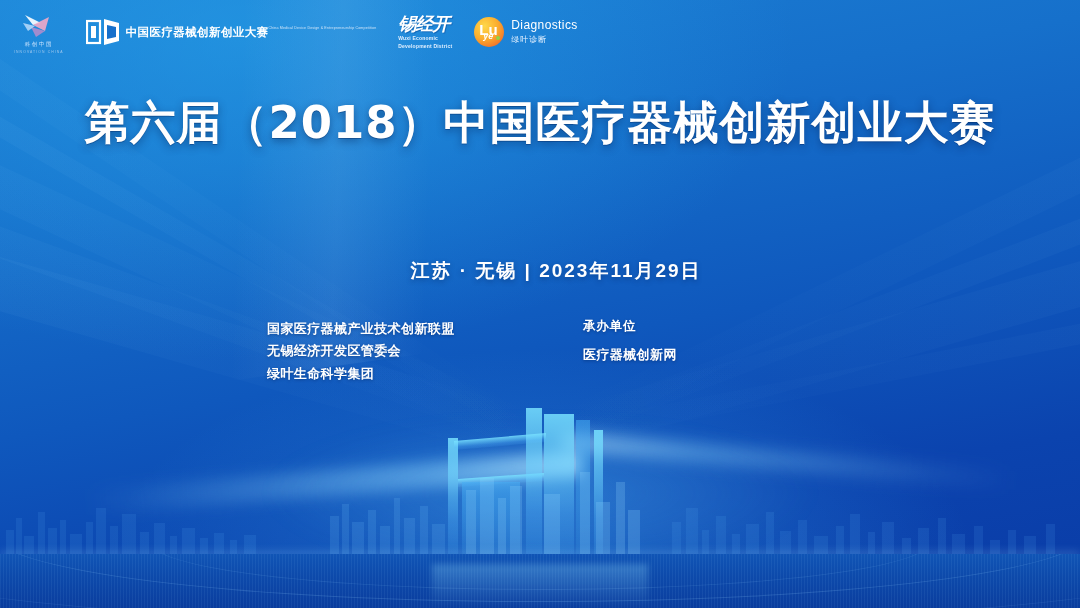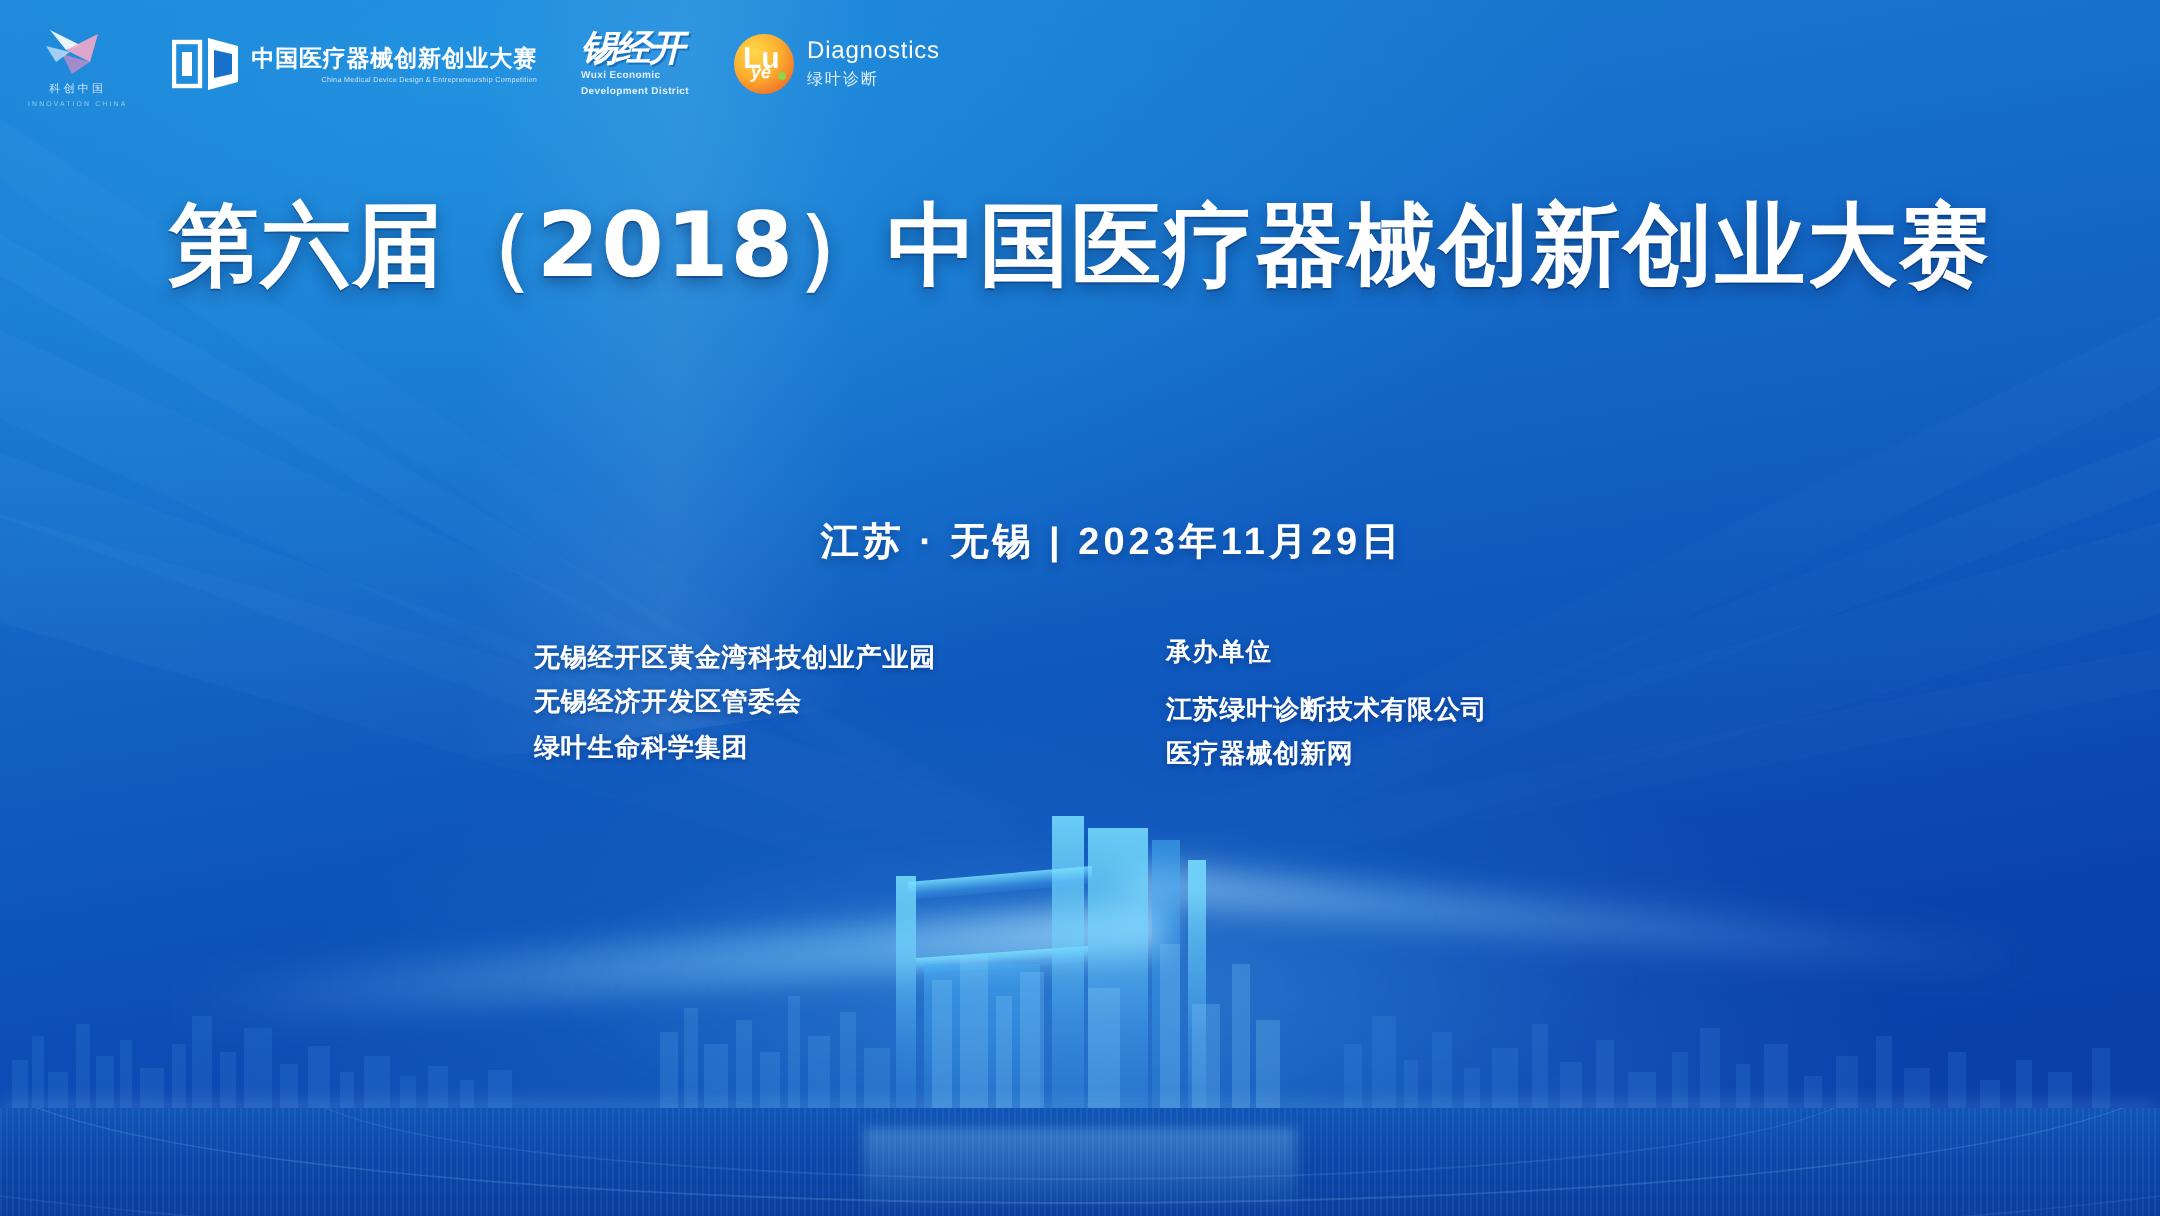--- a/index.html
+++ b/index.html
@@ -56,21 +56,21 @@
   .logo { display:flex; align-items:center; }
 
   .logo-a { flex-direction:column; align-items:center; gap:2px; }
   .logo-a .mark { width:40px; height:28px; position:relative; }
   .logo-a .cn { font-size:5.5px; letter-spacing:1.6px; color:#cfe6ff; }
   .logo-a .en { font-size:3.4px; letter-spacing:1.1px; color:#9fc8ee; }
 
   .logo-b .icon {
     width:34px; height:28px; position:relative; margin-right:6px;
   }
-  .logo-b .txt { display:flex; flex-direction:column;align-items:flex-end; }
+  .logo-b .txt { display:flex; flex-direction:row; }
   .logo-b .cn { font-size:11.5px; font-weight:bold; color:#fff; letter-spacing:.4px; white-space:nowrap; }
   .logo-b .en { font-size:3.6px; color:#cfe4f8; letter-spacing:.15px; white-space:nowrap; margin-top:1.5px; }
 
   .logo-c { flex-direction:column; align-items:flex-start; }
   .logo-c .mark { font-size:18px; font-weight:bold; color:#fff; font-style:italic; letter-spacing:-1px; line-height:1; text-shadow:1px 1px 0 rgba(0,60,140,.4); }
   .logo-c .en { font-size:5px; font-weight:bold; color:#e2f0ff; line-height:1.25; margin-top:2px; letter-spacing:.2px; }
 
   .logo-d .circle {
     width:30px; height:30px; border-radius:50%;
     background:radial-gradient(circle at 35% 30%, #ffd84a 0%, #fbae2e 45%, #f2762a 78%, #e85b25 100%);
@@ -314,27 +314,26 @@
   <div class="content">
     <div class="title">
       <span class="l1">第六届（2018）中国医疗器械创新创业大赛</span>
     </div>
 
     <div class="subtitle">江苏 · 无锡 | 2023年11月29日</div>
 
     <div class="orgs">
       <div class="orgcol">
         <ul>
-          <li>无锡经开区黄金湾科技创业产业园</li>
+          <li>国家医疗器械产业技术创新联盟</li>
           <li>无锡经济开发区管委会</li>
           <li>绿叶生命科学集团</li>
         </ul>
       </div>
       <div class="orgcol">
         <h4>承办单位</h4>
         <ul>
-          <li>江苏绿叶诊断技术有限公司</li>
           <li>医疗器械创新网</li>
         </ul>
       </div>
     </div>
   </div>
 </div>
 
 </body></html>

